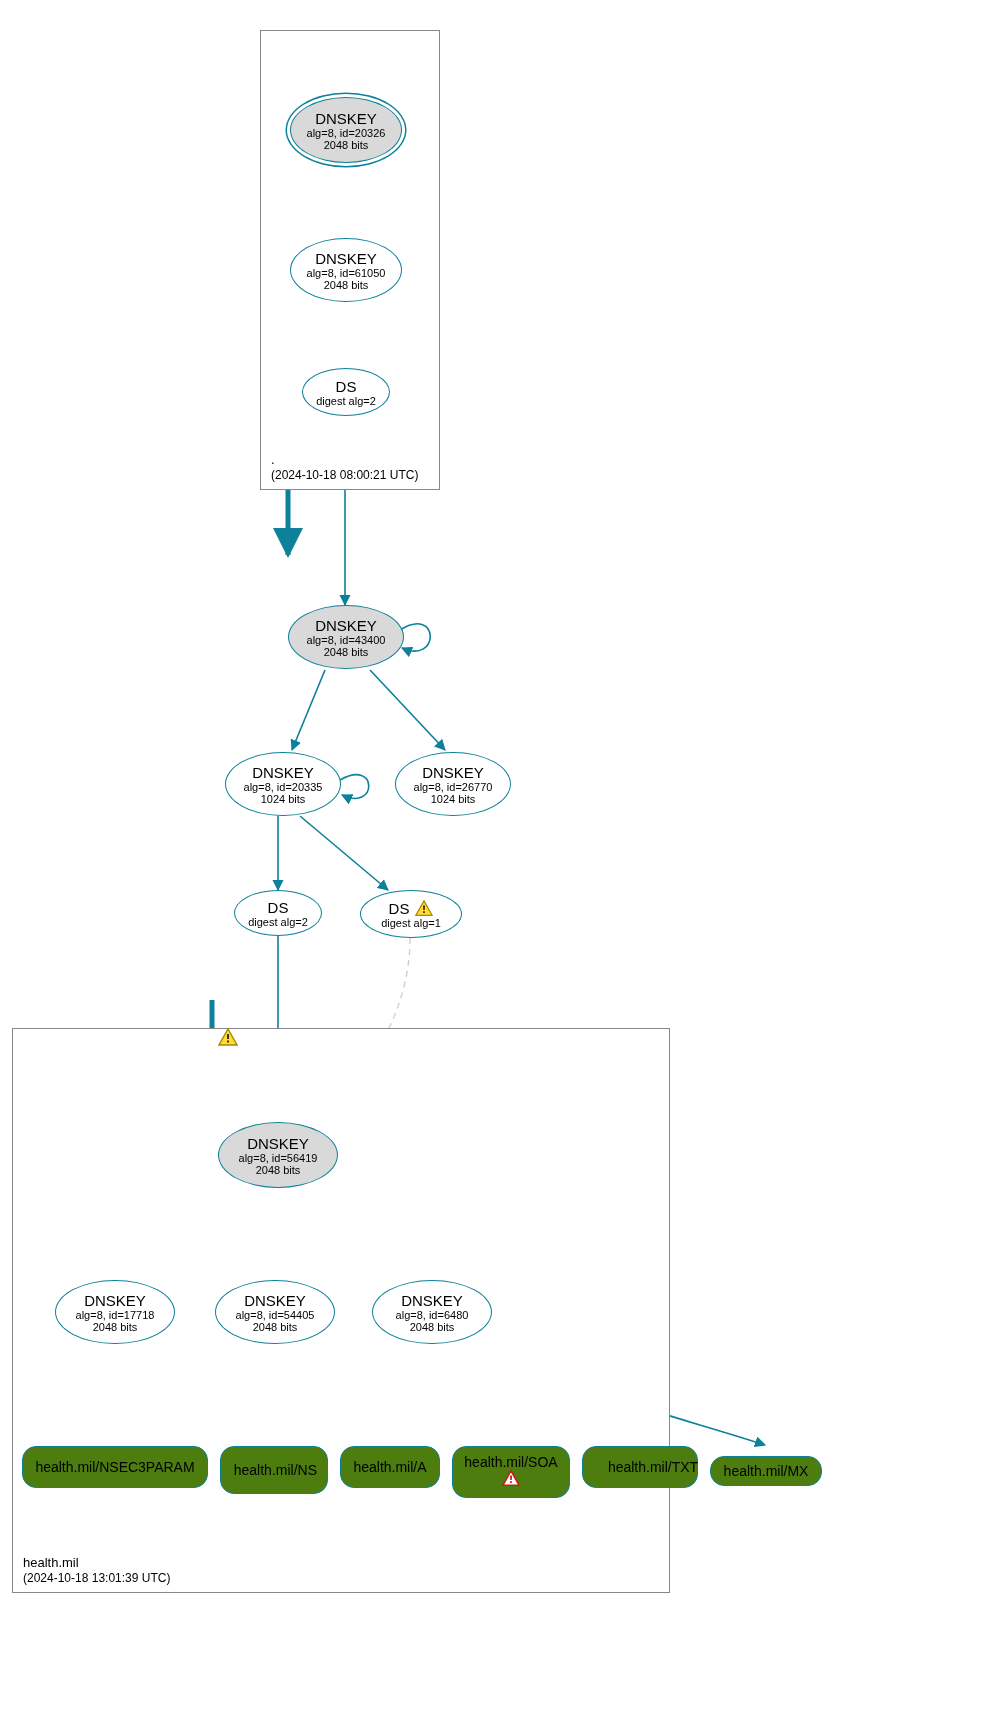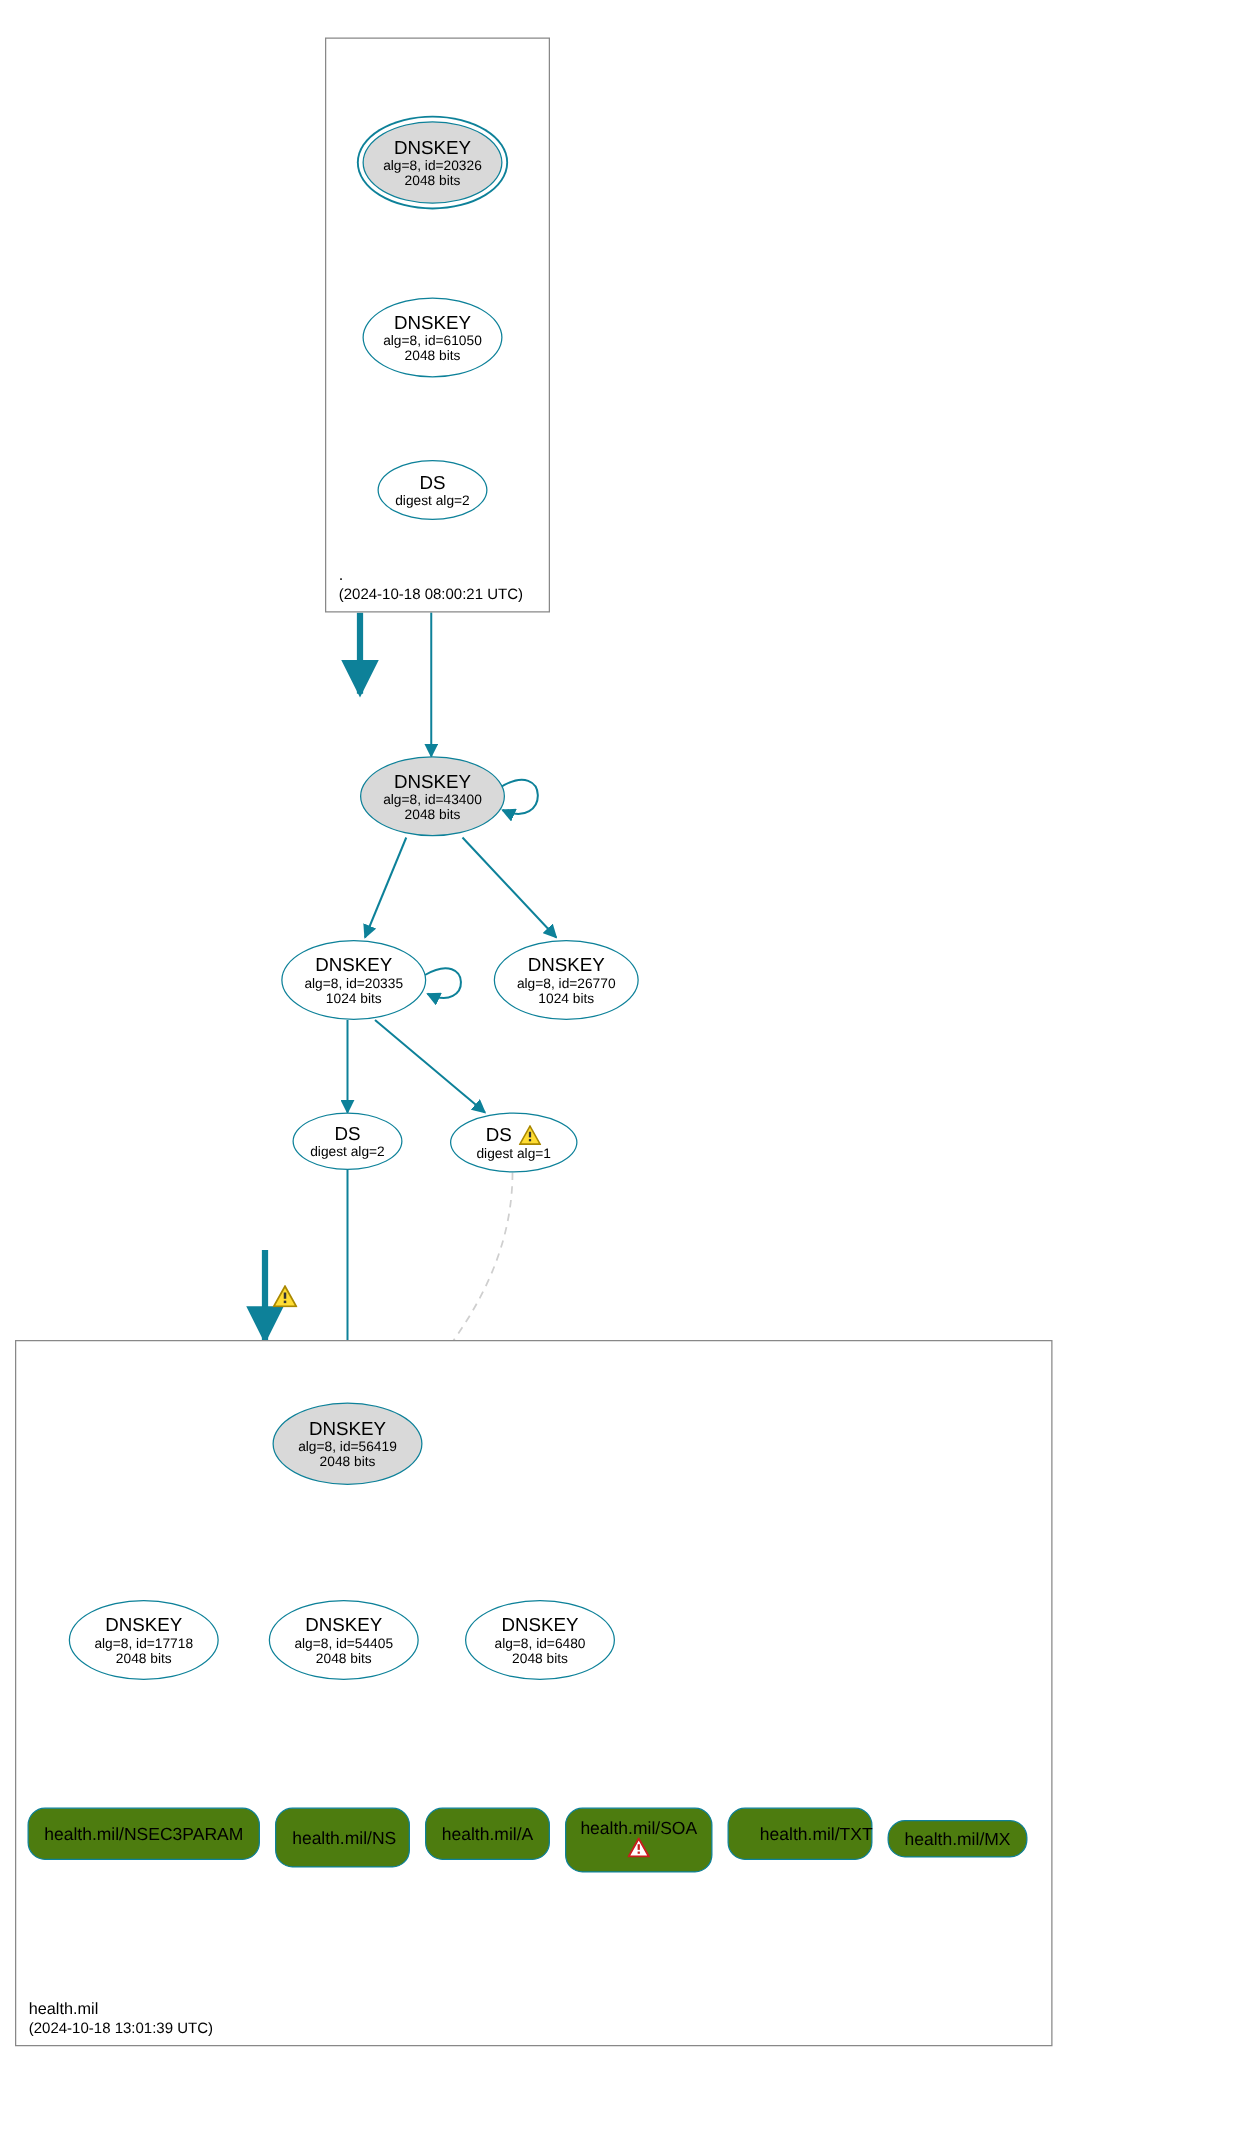--- a/index.html
+++ b/index.html
@@ -147,21 +147,21 @@
   </svg>
 
   <div class="zone" style="left:260px; top:30px; width:180px; height:460px;">
     <div class="zone-label">
       <span class="zn">.</span>
       <span class="zt">(2024-10-18 08:00:21 UTC)</span>
     </div>
   </div>
 
 
-  <div class="zone" style="left:12px; top:1072px; width:830px; height:565px;padding-left:16px;">
+  <div class="zone" style="left:12px; top:1028px; width:658px; height:565px;padding-left:16px;">
     <div class="zone-label">
       <span class="zn">health.mil</span>
       <span class="zt">(2024-10-18 13:01:39 UTC)</span>
     </div>
   </div>
 
   <div class="node ellipse ksk double" style="left:290px; top:97px; width:112px; height:66px;">
     <span class="t1">DNSKEY</span>
     <span class="t2">alg=8, id=20326</span>
     <span class="t3">2048 bits</span>

